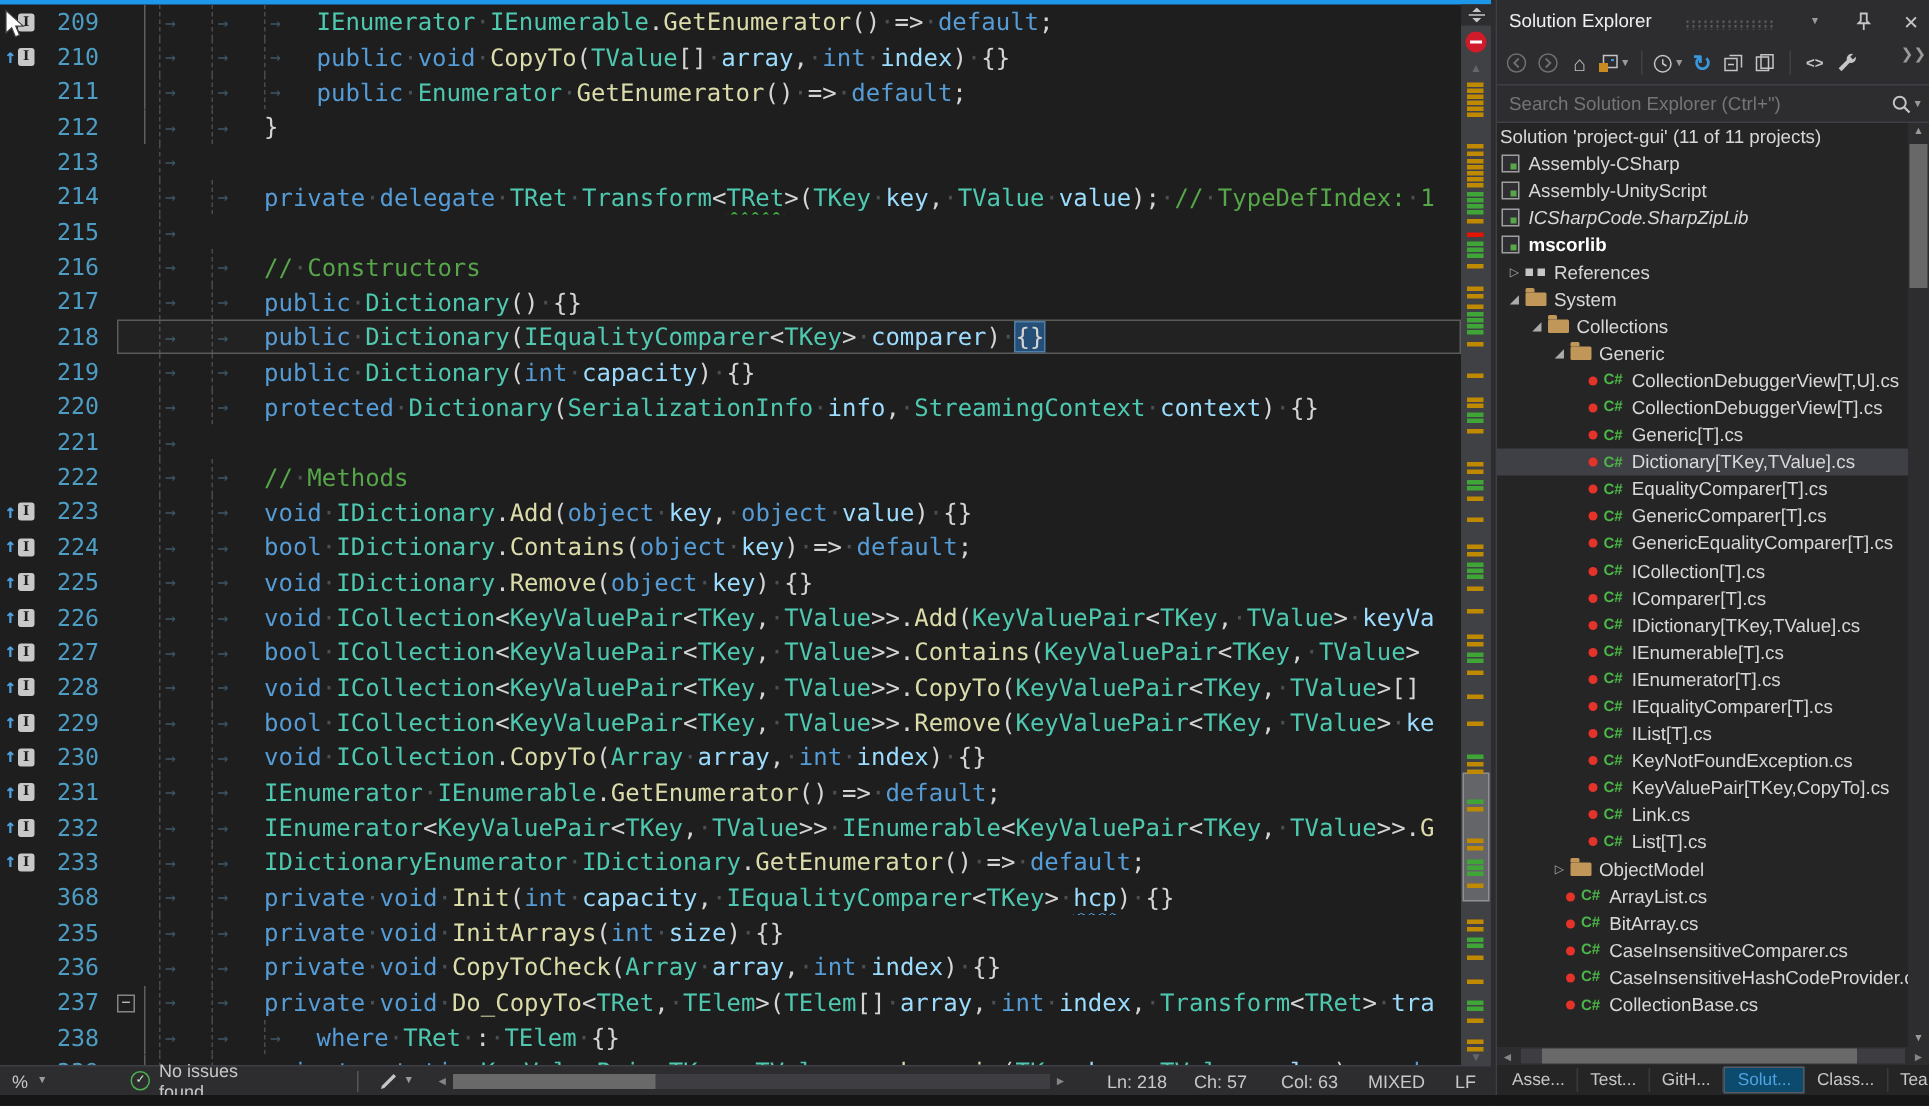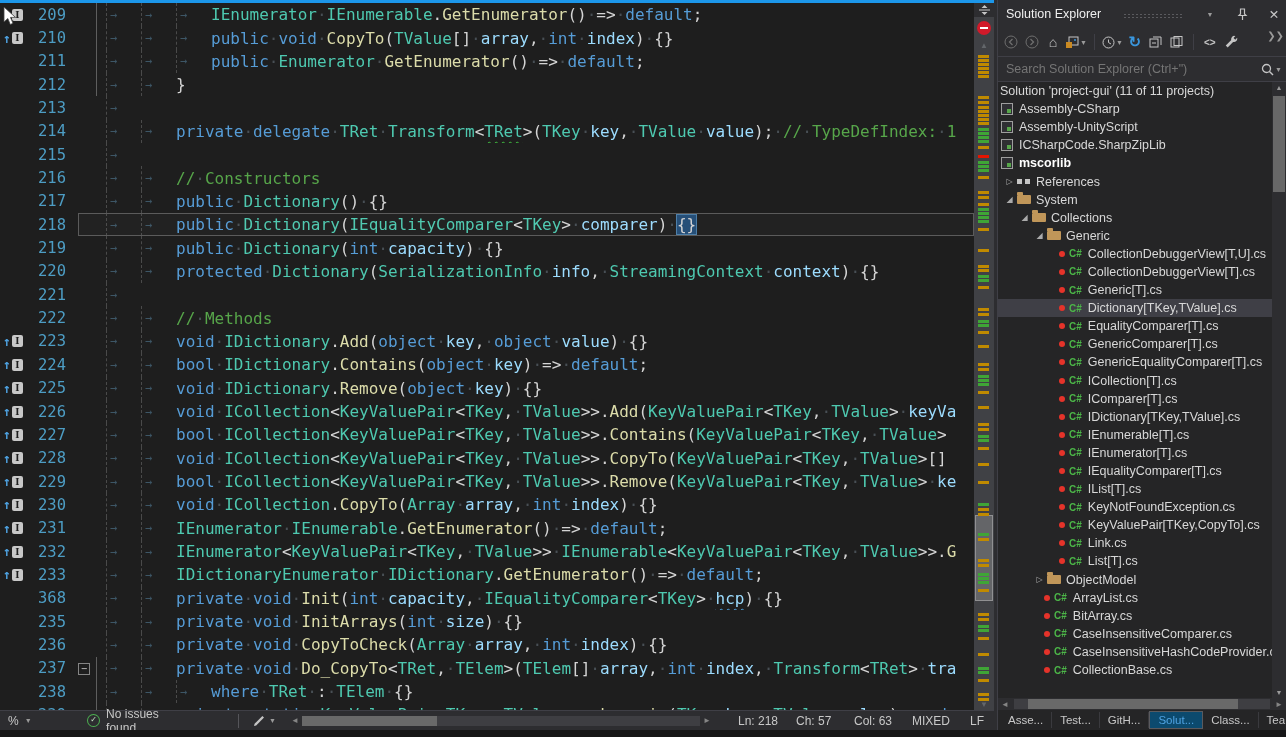--- a/index.html
+++ b/index.html
@@ -556,21 +556,21 @@
           <span>Solution 'project-gui' (11 of 11 projects)</span>
         </div>
         <div class="trow" style="padding-left: 2px;">
           <span class="ic-proj"></span>
           <span>Assembly-CSharp</span>
         </div>
         <div class="trow" style="padding-left: 2px;">
           <span class="ic-proj"></span>
           <span>Assembly-UnityScript</span>
         </div>
-        <div class="trow" style="padding-left: 2px;">
+        <div class="trow" style="padding-left: 2px; font-style: italic;">
           <span class="ic-proj"></span>
           <span>ICSharpCode.SharpZipLib</span>
         </div>
         <div class="trow bold" style="padding-left: 2px;">
           <span class="ic-proj"></span>
           <span>mscorlib</span>
         </div>
         <div class="trow" style="padding-left: 5px;">
           <span class="exp">▷</span>
           <span class="ic-refs">

